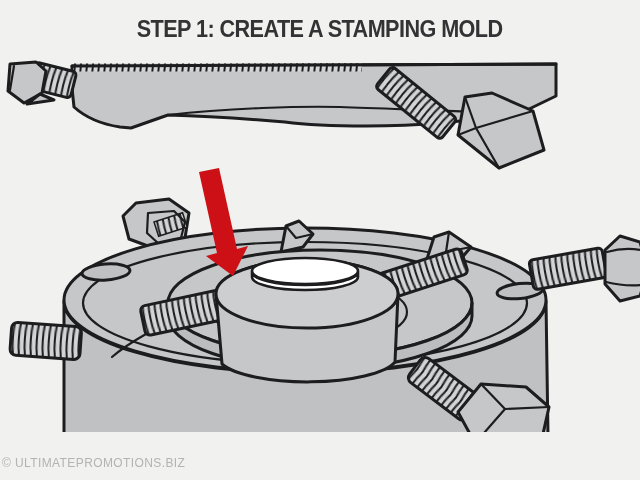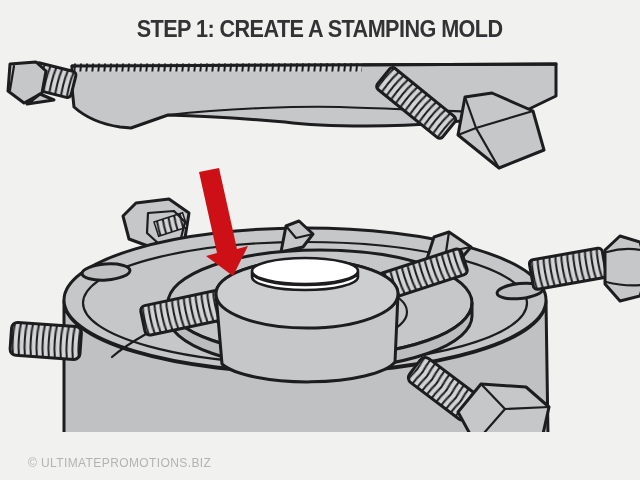--- a/index.html
+++ b/index.html
@@ -11,21 +11,21 @@
     width:640px;height:480px;position:relative;overflow:hidden;
     background:var(--background);
     font-family:"Liberation Sans", sans-serif;
   }
   .title{
     position:absolute;top:16px;left:0;width:640px;text-align:center;
     color:var(--title);font-size:23px;font-weight:bold;letter-spacing:-0.6px;text-decoration:underline;
   }
   .title span{display:inline-block;transform:scaleX(.94);transform-origin:center;}
   .watermark{
-    position:absolute;left:28px;top:456px;
+    position:absolute;left:2px;top:456px;
     color:var(--watermark);font-size:12px;letter-spacing:0.4px;
   }
   svg{position:absolute;left:0;top:0;}
   .ln{fill:none;stroke:var(--outline);stroke-width:3;stroke-linejoin:round;stroke-linecap:round;}
   .ln2{fill:none;stroke:var(--outline);stroke-width:2.2;stroke-linejoin:round;stroke-linecap:round;}
   .metal{fill:var(--metal);stroke:var(--outline);stroke-width:3;stroke-linejoin:round;}
   .metal-l{fill:#cdcecf;stroke:var(--outline);stroke-width:3;stroke-linejoin:round;}
   .metal-d{fill:#c0c1c3;stroke:var(--outline);stroke-width:3;stroke-linejoin:round;}
   .band{fill:#bcbdbf;stroke:var(--outline);stroke-width:3;stroke-linejoin:round;}
   .rod{fill:url(#thr);stroke:var(--outline);stroke-width:3;stroke-linejoin:round;}

